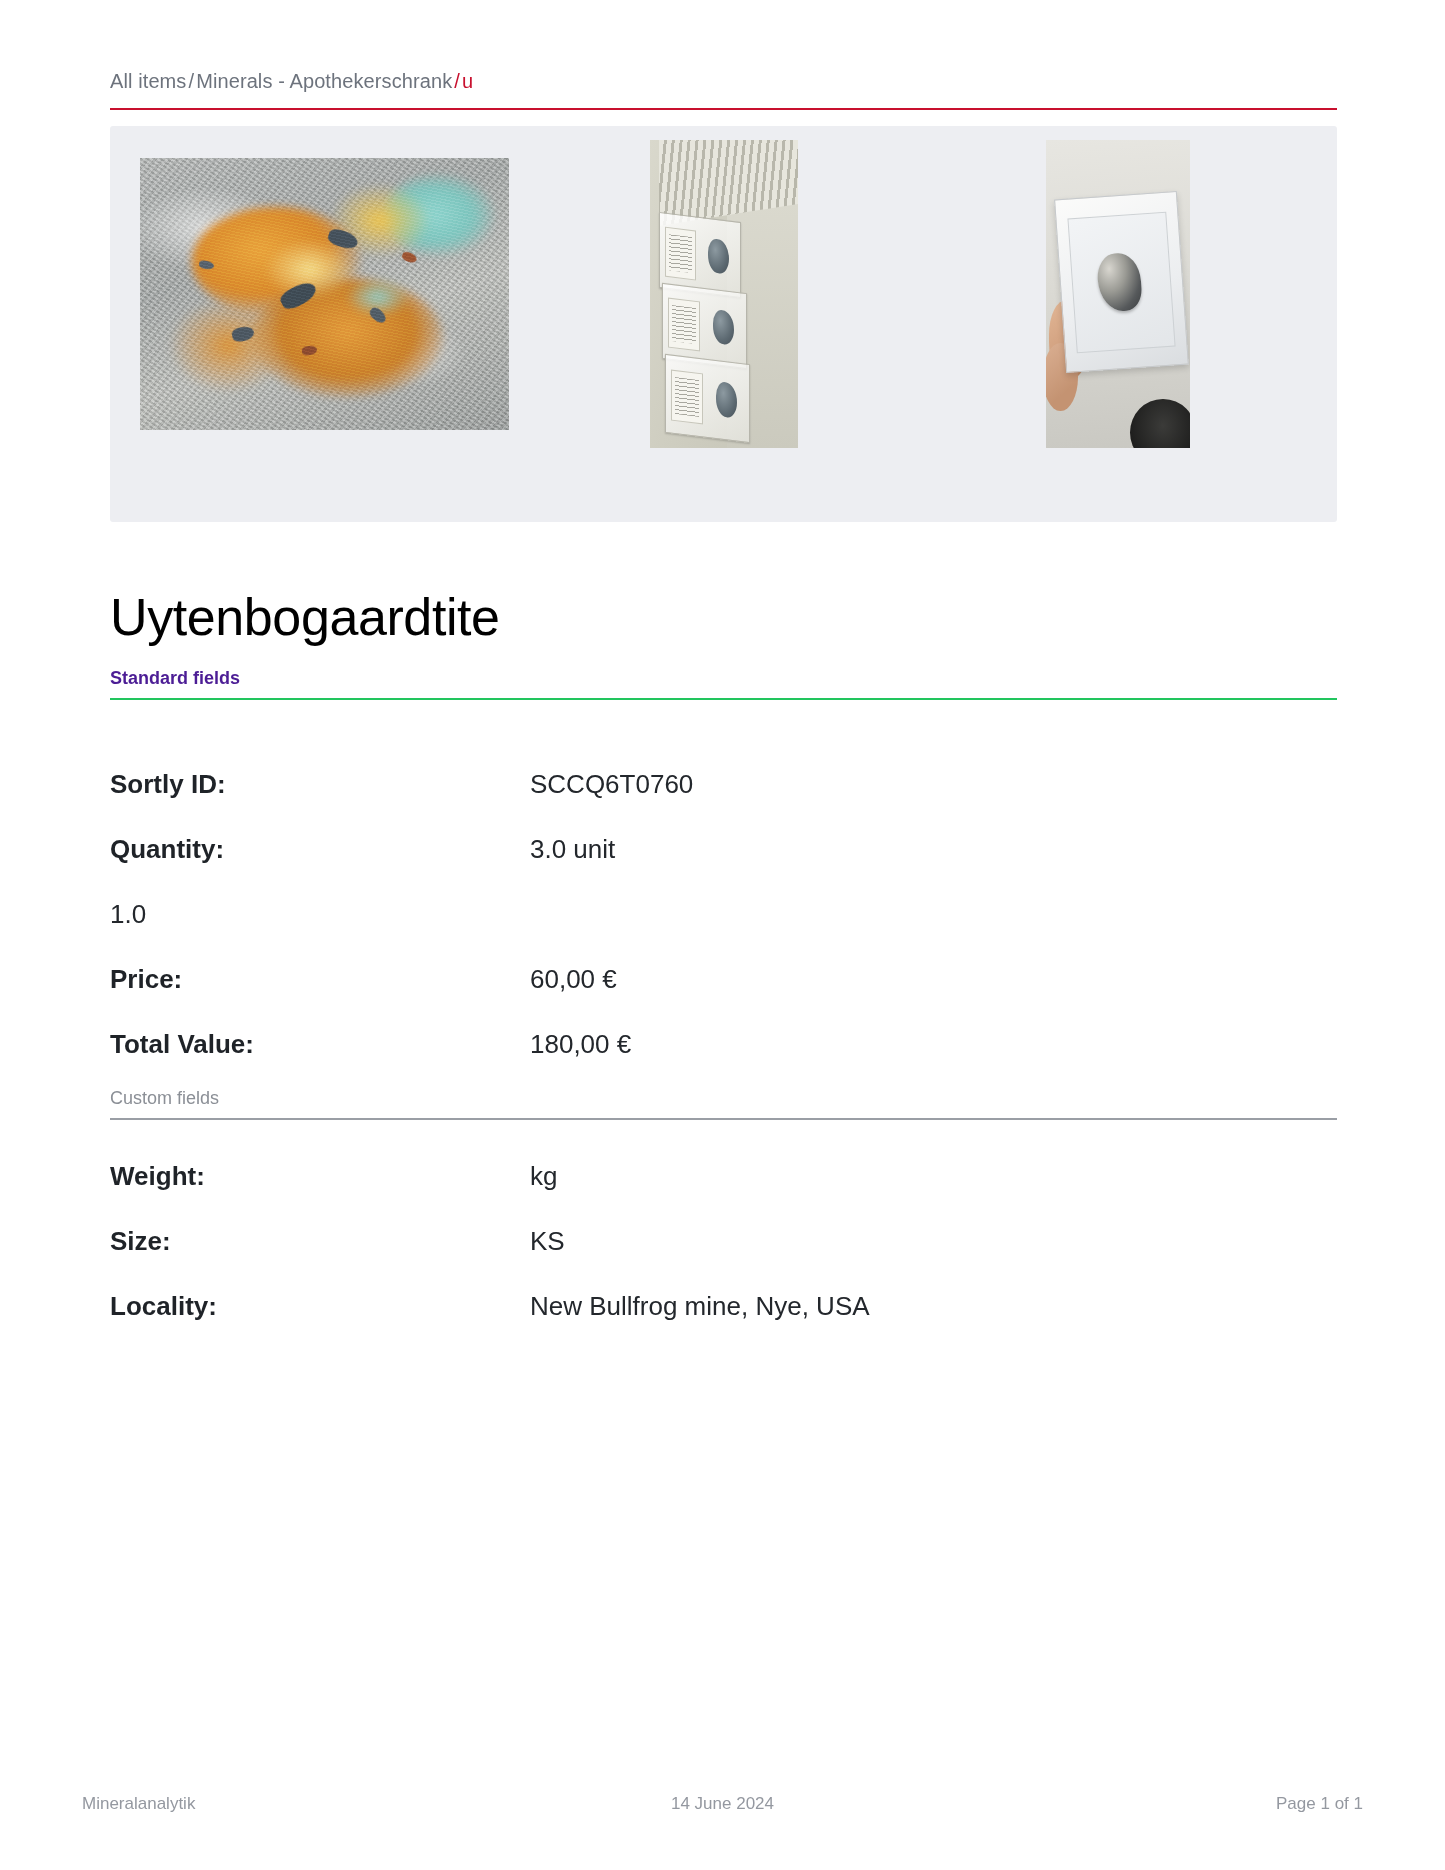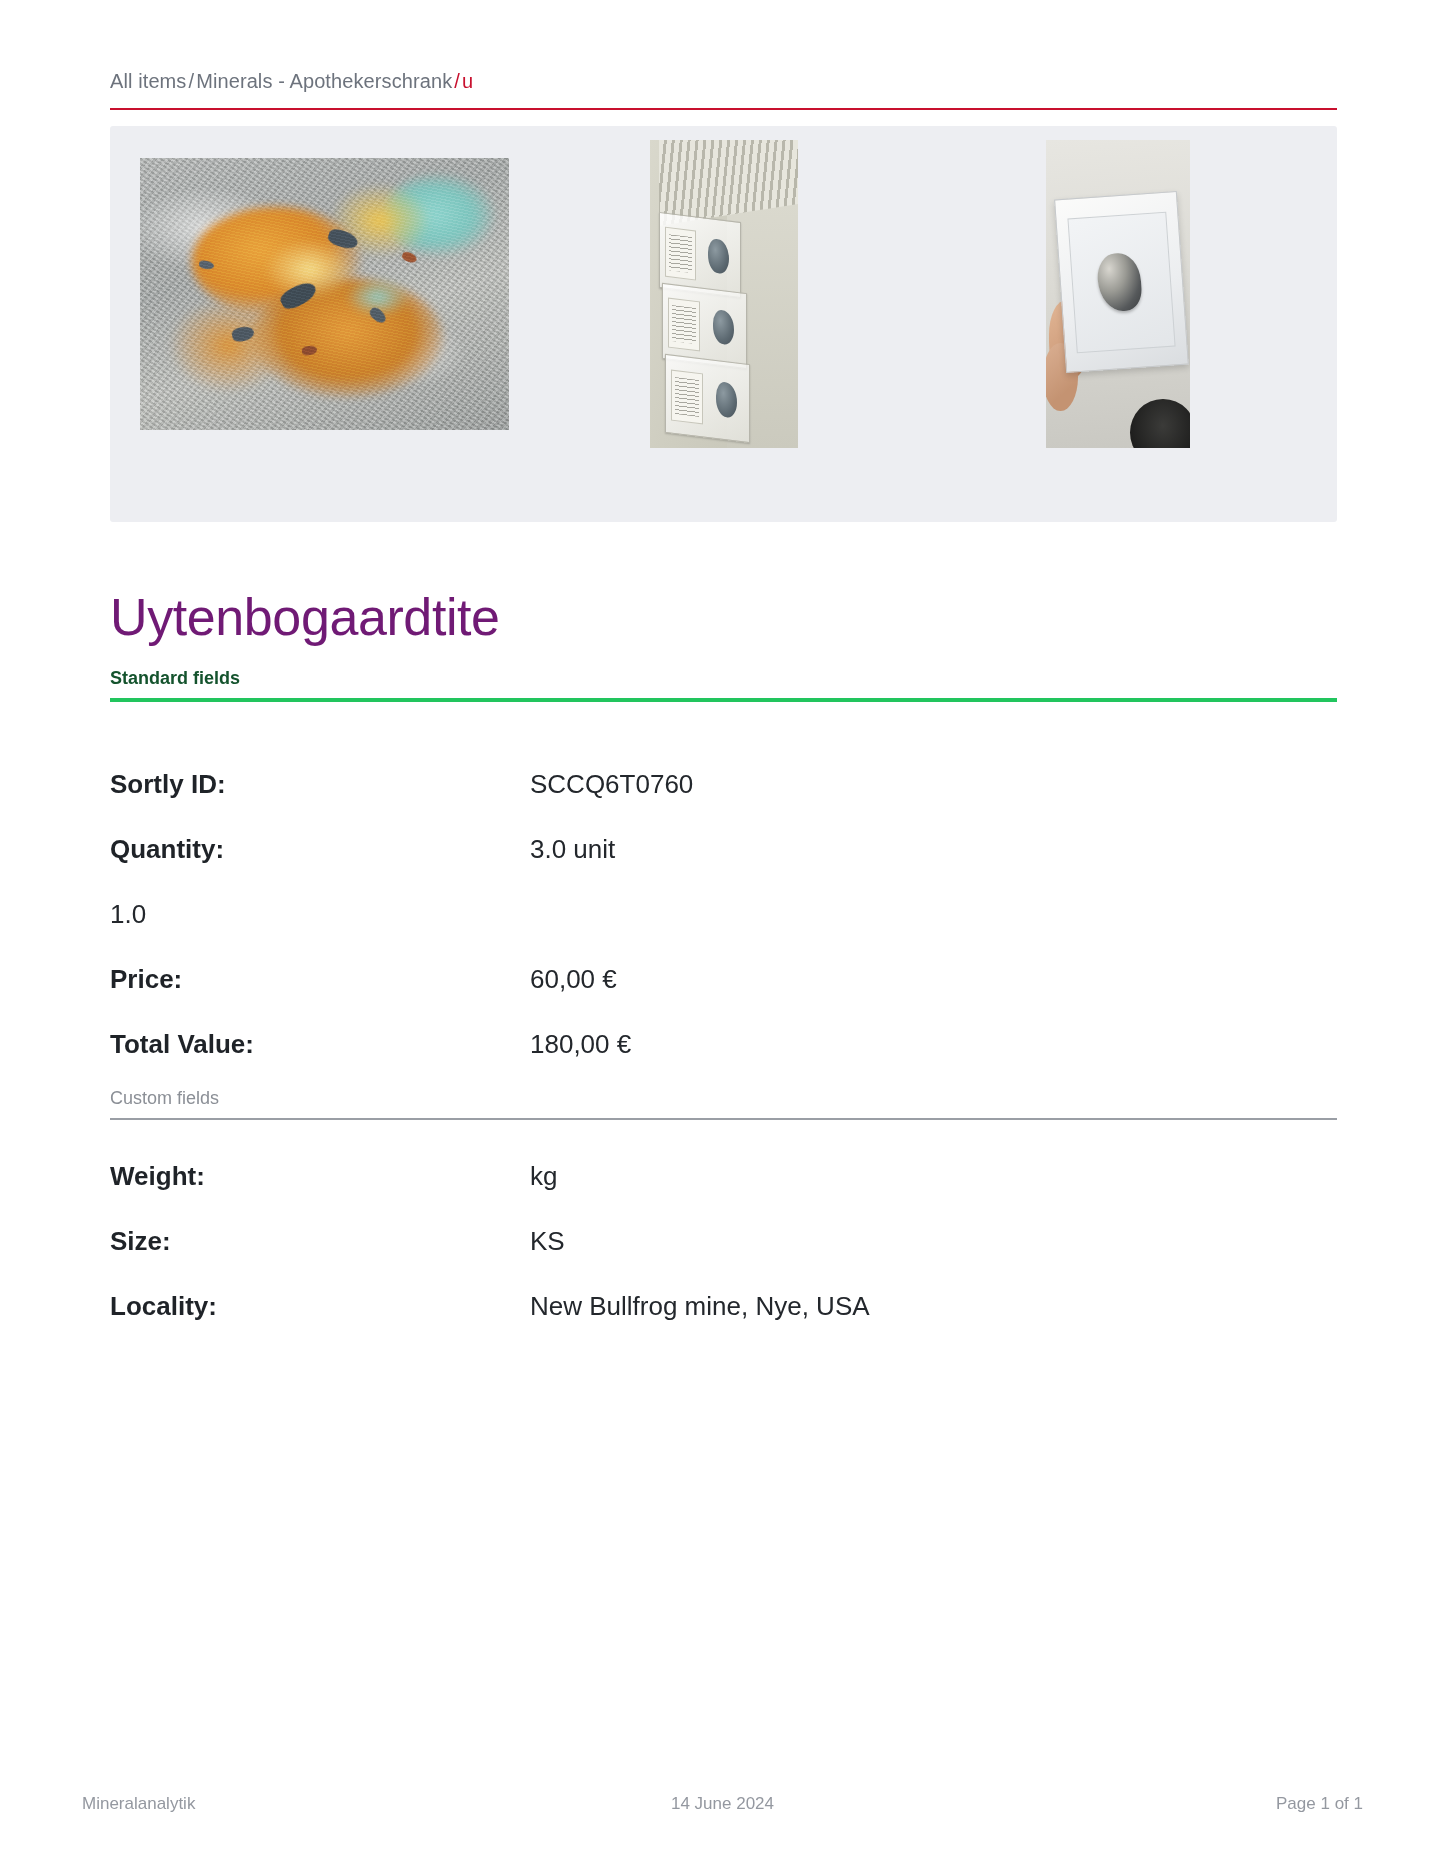--- a/index.html
+++ b/index.html
@@ -244,40 +244,40 @@
   }
 
   
   .item-title {
     position: absolute;
     left: 110px;
     top: 551px;
     font-size: 52px;
     line-height: 62px;
     font-weight: 400;
-    color: #701a75;
+    color: #000000;
     letter-spacing: -0.4px;
     white-space: nowrap;
   }
 
   
   .section {
     position: absolute;
     left: 110px;
     width: 1227px;
   }
   .section-head {
     font-size: 18px;
     line-height: 22px;
     font-weight: 700;
     padding-bottom: 9px;
   }
   .section-head.standard {
-    color: #14532d;
-    border-bottom: 4px solid #22c55e;
+    color: #4c1d95;
+    border-bottom: 2px solid #22c55e;
   }
   .section-head.custom {
     color: #8b8f96;
     font-weight: 400;
     border-bottom: 2px solid #9a9ea5;
   }
 
   .section-standard { top: 667px; }
   .section-custom   { top: 1087px; }
 

